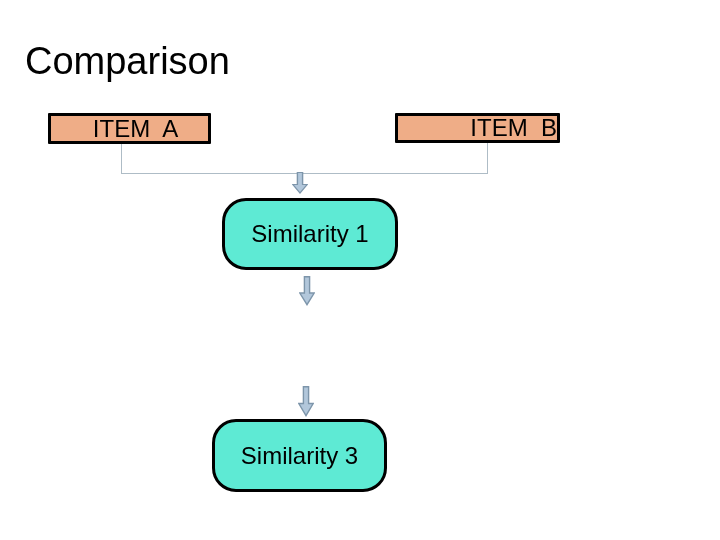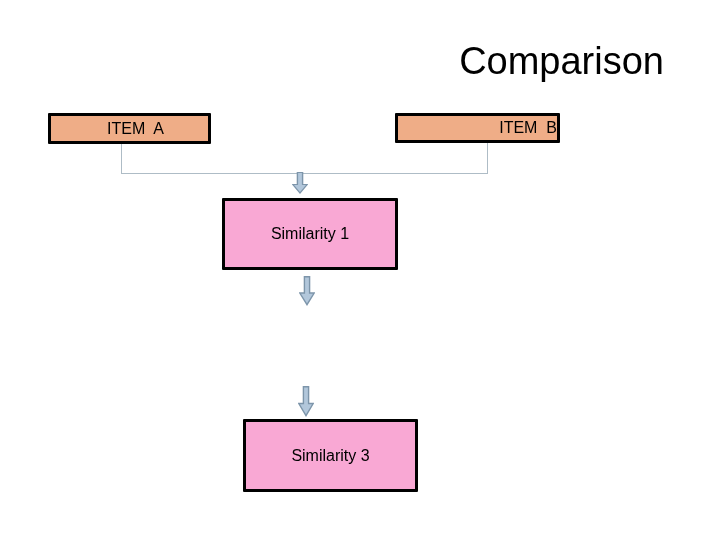--- a/index.html
+++ b/index.html
@@ -11,57 +11,58 @@
     position: relative;
     width: 720px;
     height: 540px;
     background: #ffffff;
     overflow: hidden;
     font-family: "Liberation Sans", sans-serif;
     color: #000000;
   }
   .title {
     position: absolute;
-    left: 16px;
+    left: 25px;
     top: 36px;
     width: 648px;
-    text-align: right;
+    text-align: left;
     font-size: 38px;
     line-height: 50px;
     color: #000000;
     white-space: pre;
   }
   .shape {
     position: absolute;
     box-sizing: border-box;
     border: 3px solid #000000;
     border-radius: 1px;
     display: flex;
     align-items: center;
     justify-content: center;
   }
   .item-box {
     background: #efad87;
   }
   .sim-box {
-    background: #f9a8d4;
+    background: #5eead4;
+    border-radius: 24px;
   }
   .shape .label {
-    font-size: 16px;
+    font-size: 24px;
     line-height: 1;
     white-space: pre; 
     color: #000000;
   }
   .item-a { left: 48px;  top: 113px; width: 163px; height: 31px; }
   .item-a .label { padding-left: 12px; }
   .item-b { left: 395px; top: 113px; width: 165px; height: 30px; justify-content: flex-end; }
   .item-b .label { padding-left: 8px; }
   .sim-1 { left: 222px; top: 198px; width: 176px; height: 72px; }
   .sim-2 { left: 222px; top: 311px; width: 175px; height: 72px; }
-  .sim-3 { left: 243px; top: 419px; width: 175px; height: 73px; }
+  .sim-3 { left: 212px; top: 419px; width: 175px; height: 73px; }
   .connector {
     position: absolute;
     background: #aebcc6;
   }
   .conn-v-a { left: 121px; top: 144px; width: 1px; height: 29px; }
   .conn-v-b { left: 487px; top: 143px; width: 1px; height: 30px; }
   .conn-h   { left: 121px; top: 173px; width: 367px; height: 1px; }
   .arrow {
     position: absolute;
   }

